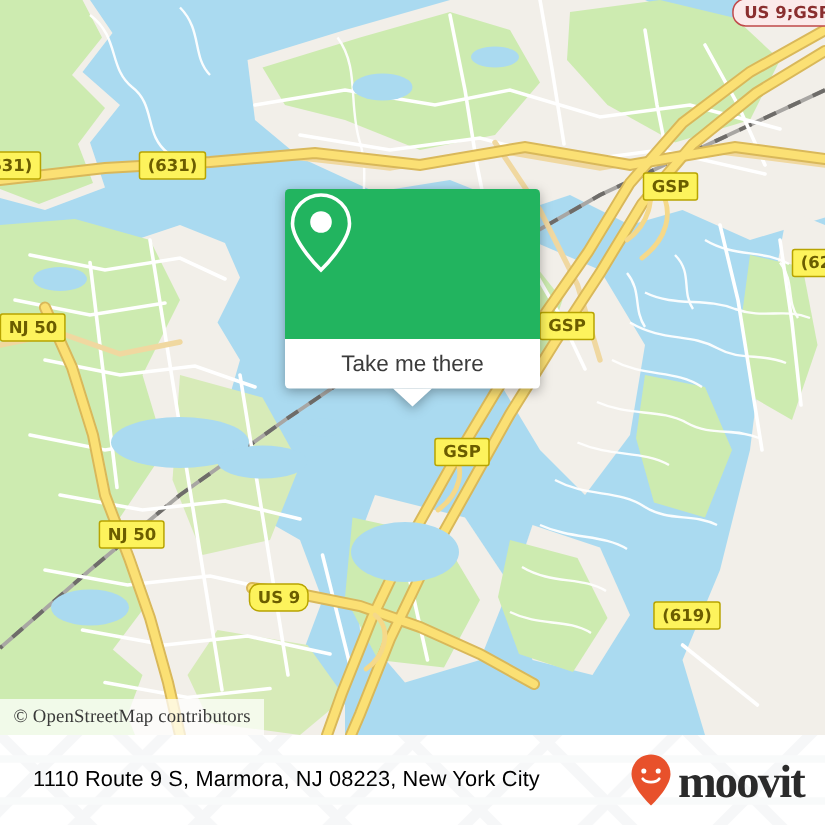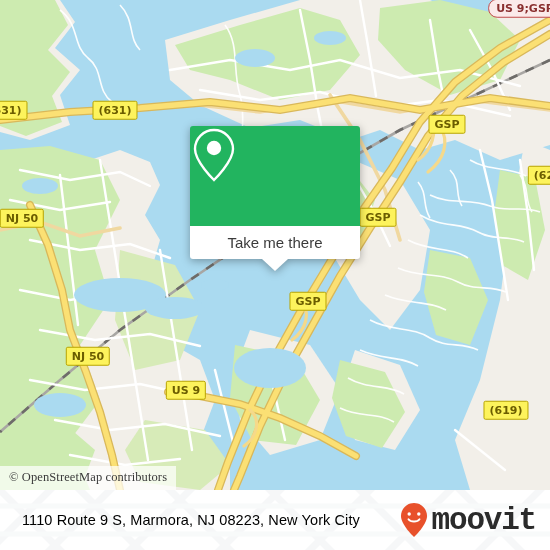--- a/index.html
+++ b/index.html
@@ -38,21 +38,21 @@
               border-right:13px solid transparent;border-top:12px solid #fff;}
 
   
   #footer{position:absolute;left:0;top:490px;width:550px;height:60px;
           background:#ffffff;overflow:hidden;}
   #footer-wm{position:absolute;left:0;top:0;width:550px;height:60px;opacity:.5;}
   #footer-inner{position:relative;height:60px;display:flex;align-items:center;
                 padding:0 14px 0 22px;box-sizing:border-box;}
   #addr{font-size:14.5px;color:#000000;white-space:nowrap;letter-spacing:.1px;}
   #brand{margin-left:auto;display:flex;align-items:center;gap:3px;}
-  #brand-word{font-family:Liberation Mono, monospace;font-size:31px;font-weight:700;
+  #brand-word{font-family:Liberation Serif, serif;font-size:31px;font-weight:700;
               color:#2b2b2b;letter-spacing:-1.2px;line-height:1;}
 </style>
 </head>
 <body>
 
 <div id="app">
 
   <div id="map">
     <svg width="550" height="490" viewBox="0 0 550 490">
       <defs>
@@ -204,22 +204,22 @@
     <div id="shield-layer">
         <div class="shield yellow" style="left: 5px; top: 110px;">(631)</div>
         <div class="shield yellow" style="left: 115px; top: 110px;">(631)</div>
         <div class="shield red" style="left: 525px; top: 8px;">US 9;GSP</div>
         <div class="shield yellow" style="left: 447px; top: 124px;">GSP</div>
         <div class="shield yellow" style="left: 22px; top: 218px;">NJ 50</div>
         <div class="shield yellow" style="left: 544px; top: 175px;">(62</div>
         <div class="shield yellow" style="left: 378px; top: 217px;">GSP</div>
         <div class="shield yellow" style="left: 308px; top: 301px;">GSP</div>
         <div class="shield yellow" style="left: 88px; top: 356px;">NJ 50</div>
-        <div class="shield yellow" style="left: 186px; top: 390px;">US 9</div>
-        <div class="shield yellow" style="left: 458px; top: 410px; margin-left: 48px;">(619)</div>
+        <div class="shield yellow" style="left: 186px; top: 398px; border-radius: 7px;">US 9</div>
+        <div class="shield yellow" style="left: 458px; top: 410px;">(619)</div>
       </div>
 
     <div id="attrib">© OpenStreetMap contributors</div>
 
     <div id="popup">
       <div id="popup-head">
         <svg width="48" height="58" viewBox="0 0 48 58">
           <path d="M24 4 C13.5 4 5 12.5 5 23 C5 35.5 24 54 24 54 C24 54 43 35.5 43 23 C43 12.5 34.5 4 24 4 Z" fill="none" stroke="#ffffff" stroke-width="2.4"></path>
           <circle cx="24" cy="22" r="7.2" fill="#ffffff"></circle>
         </svg>

